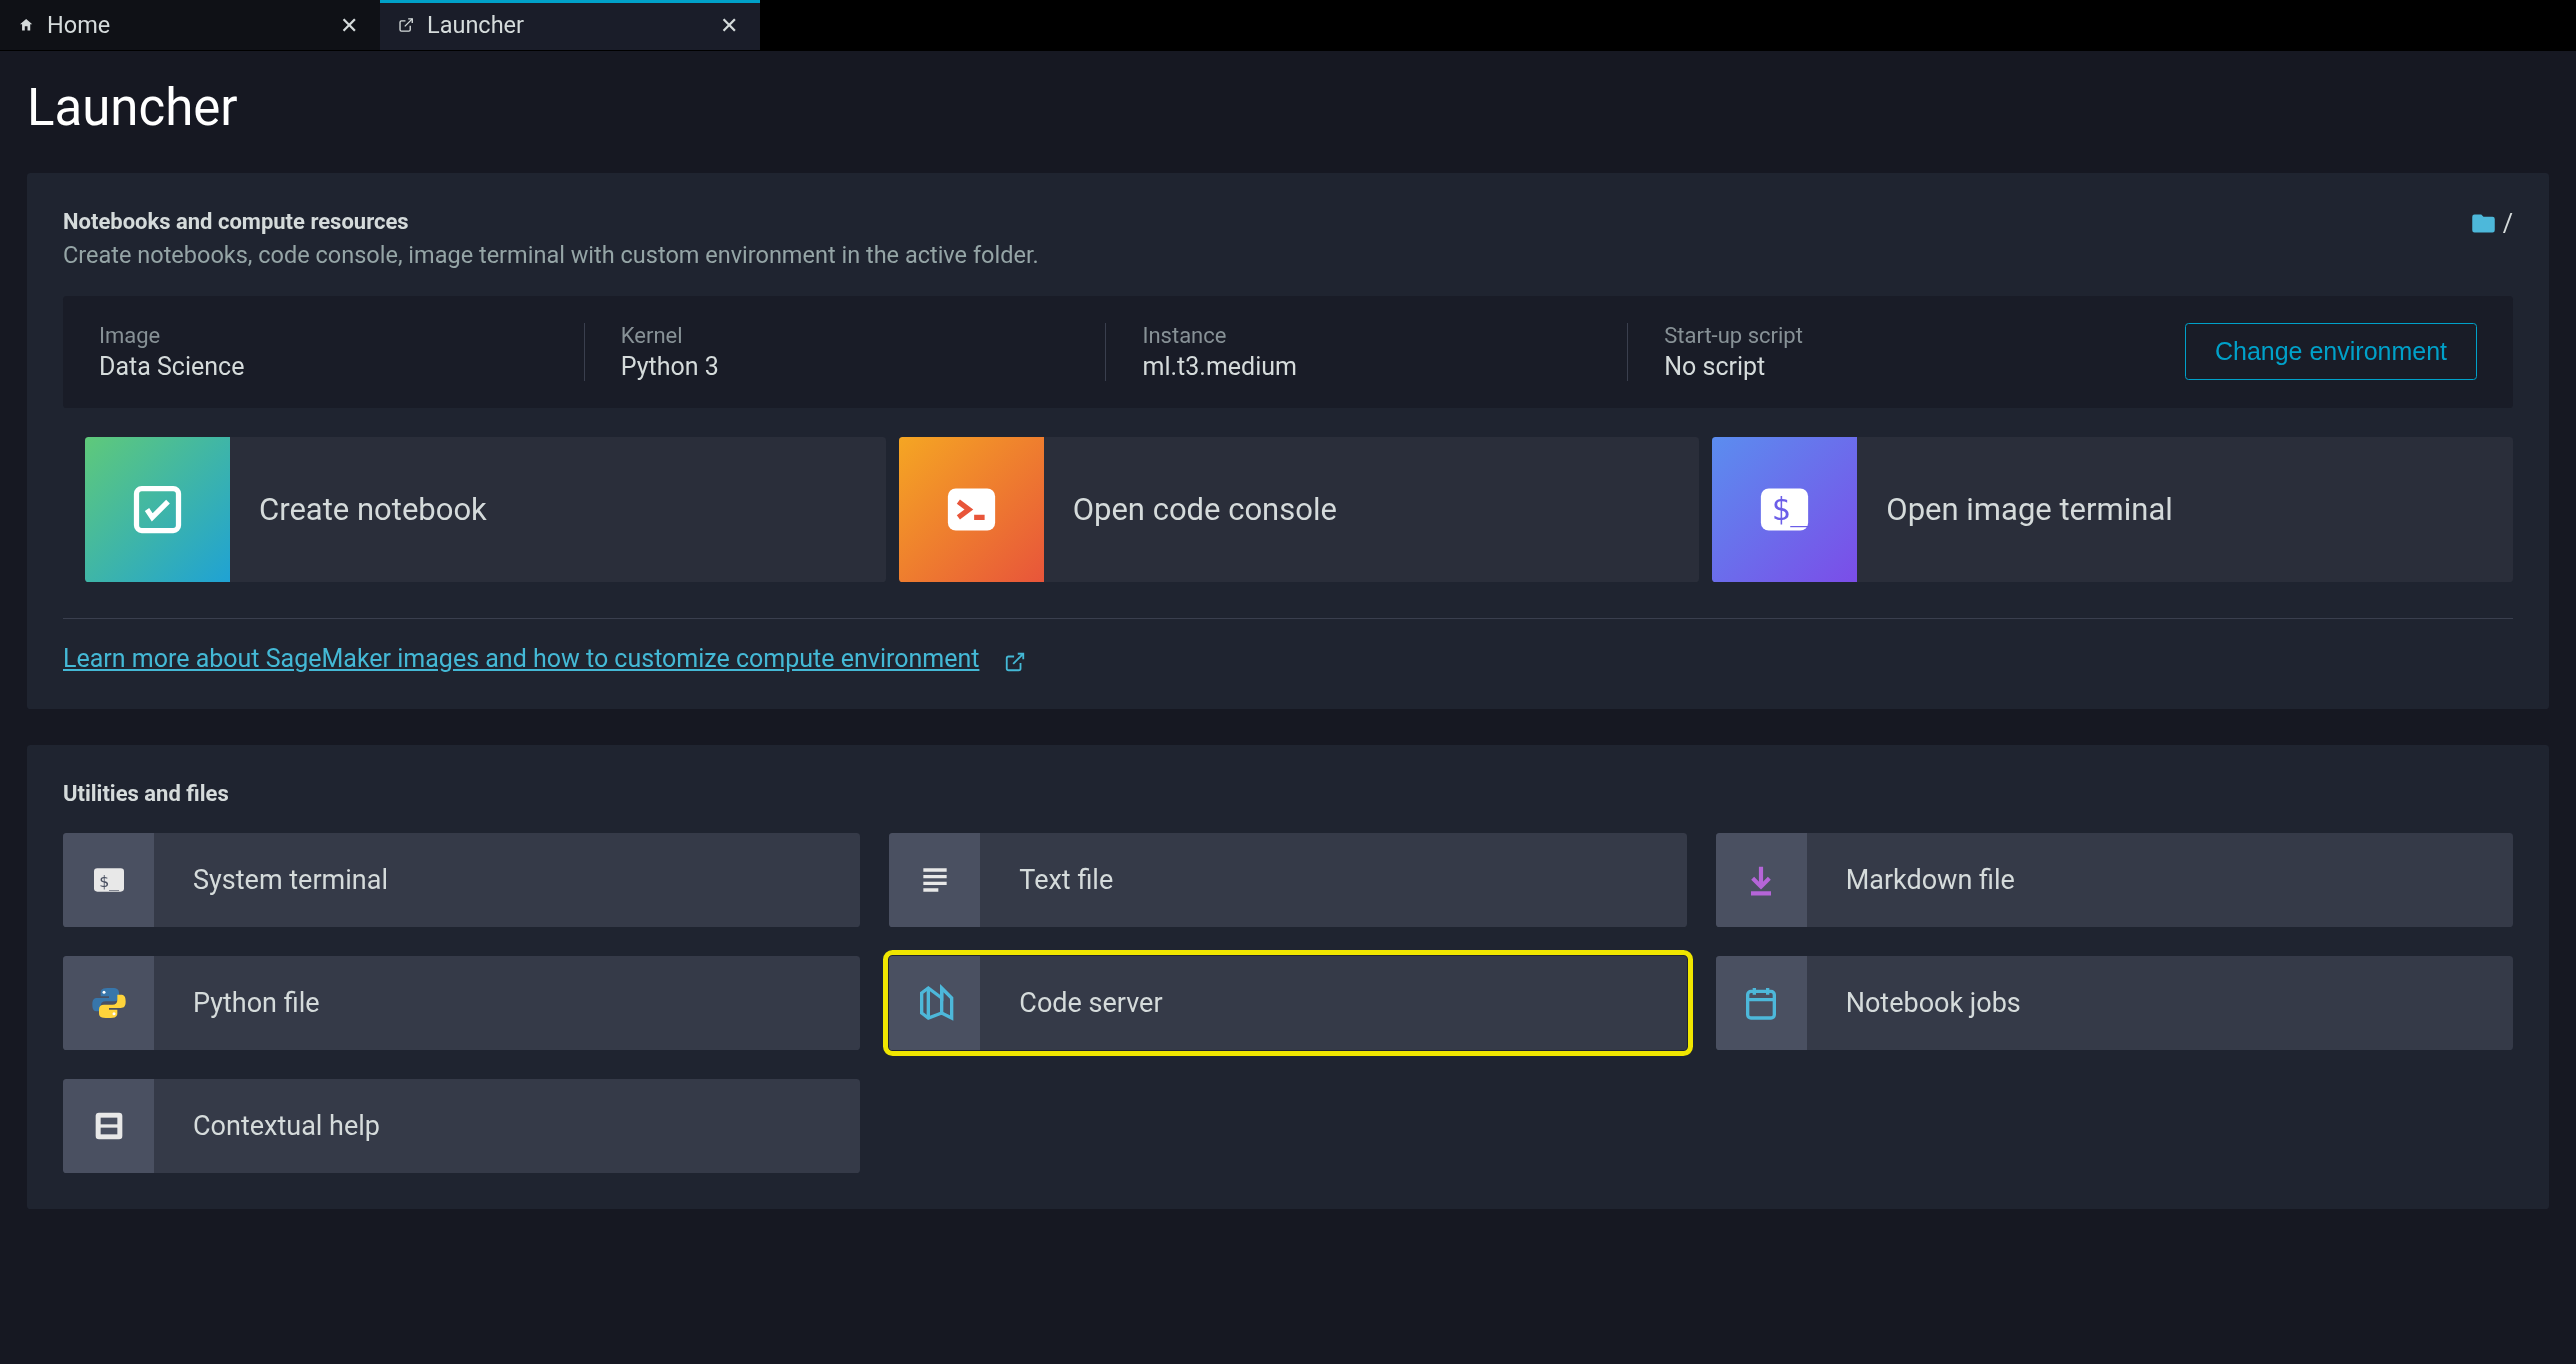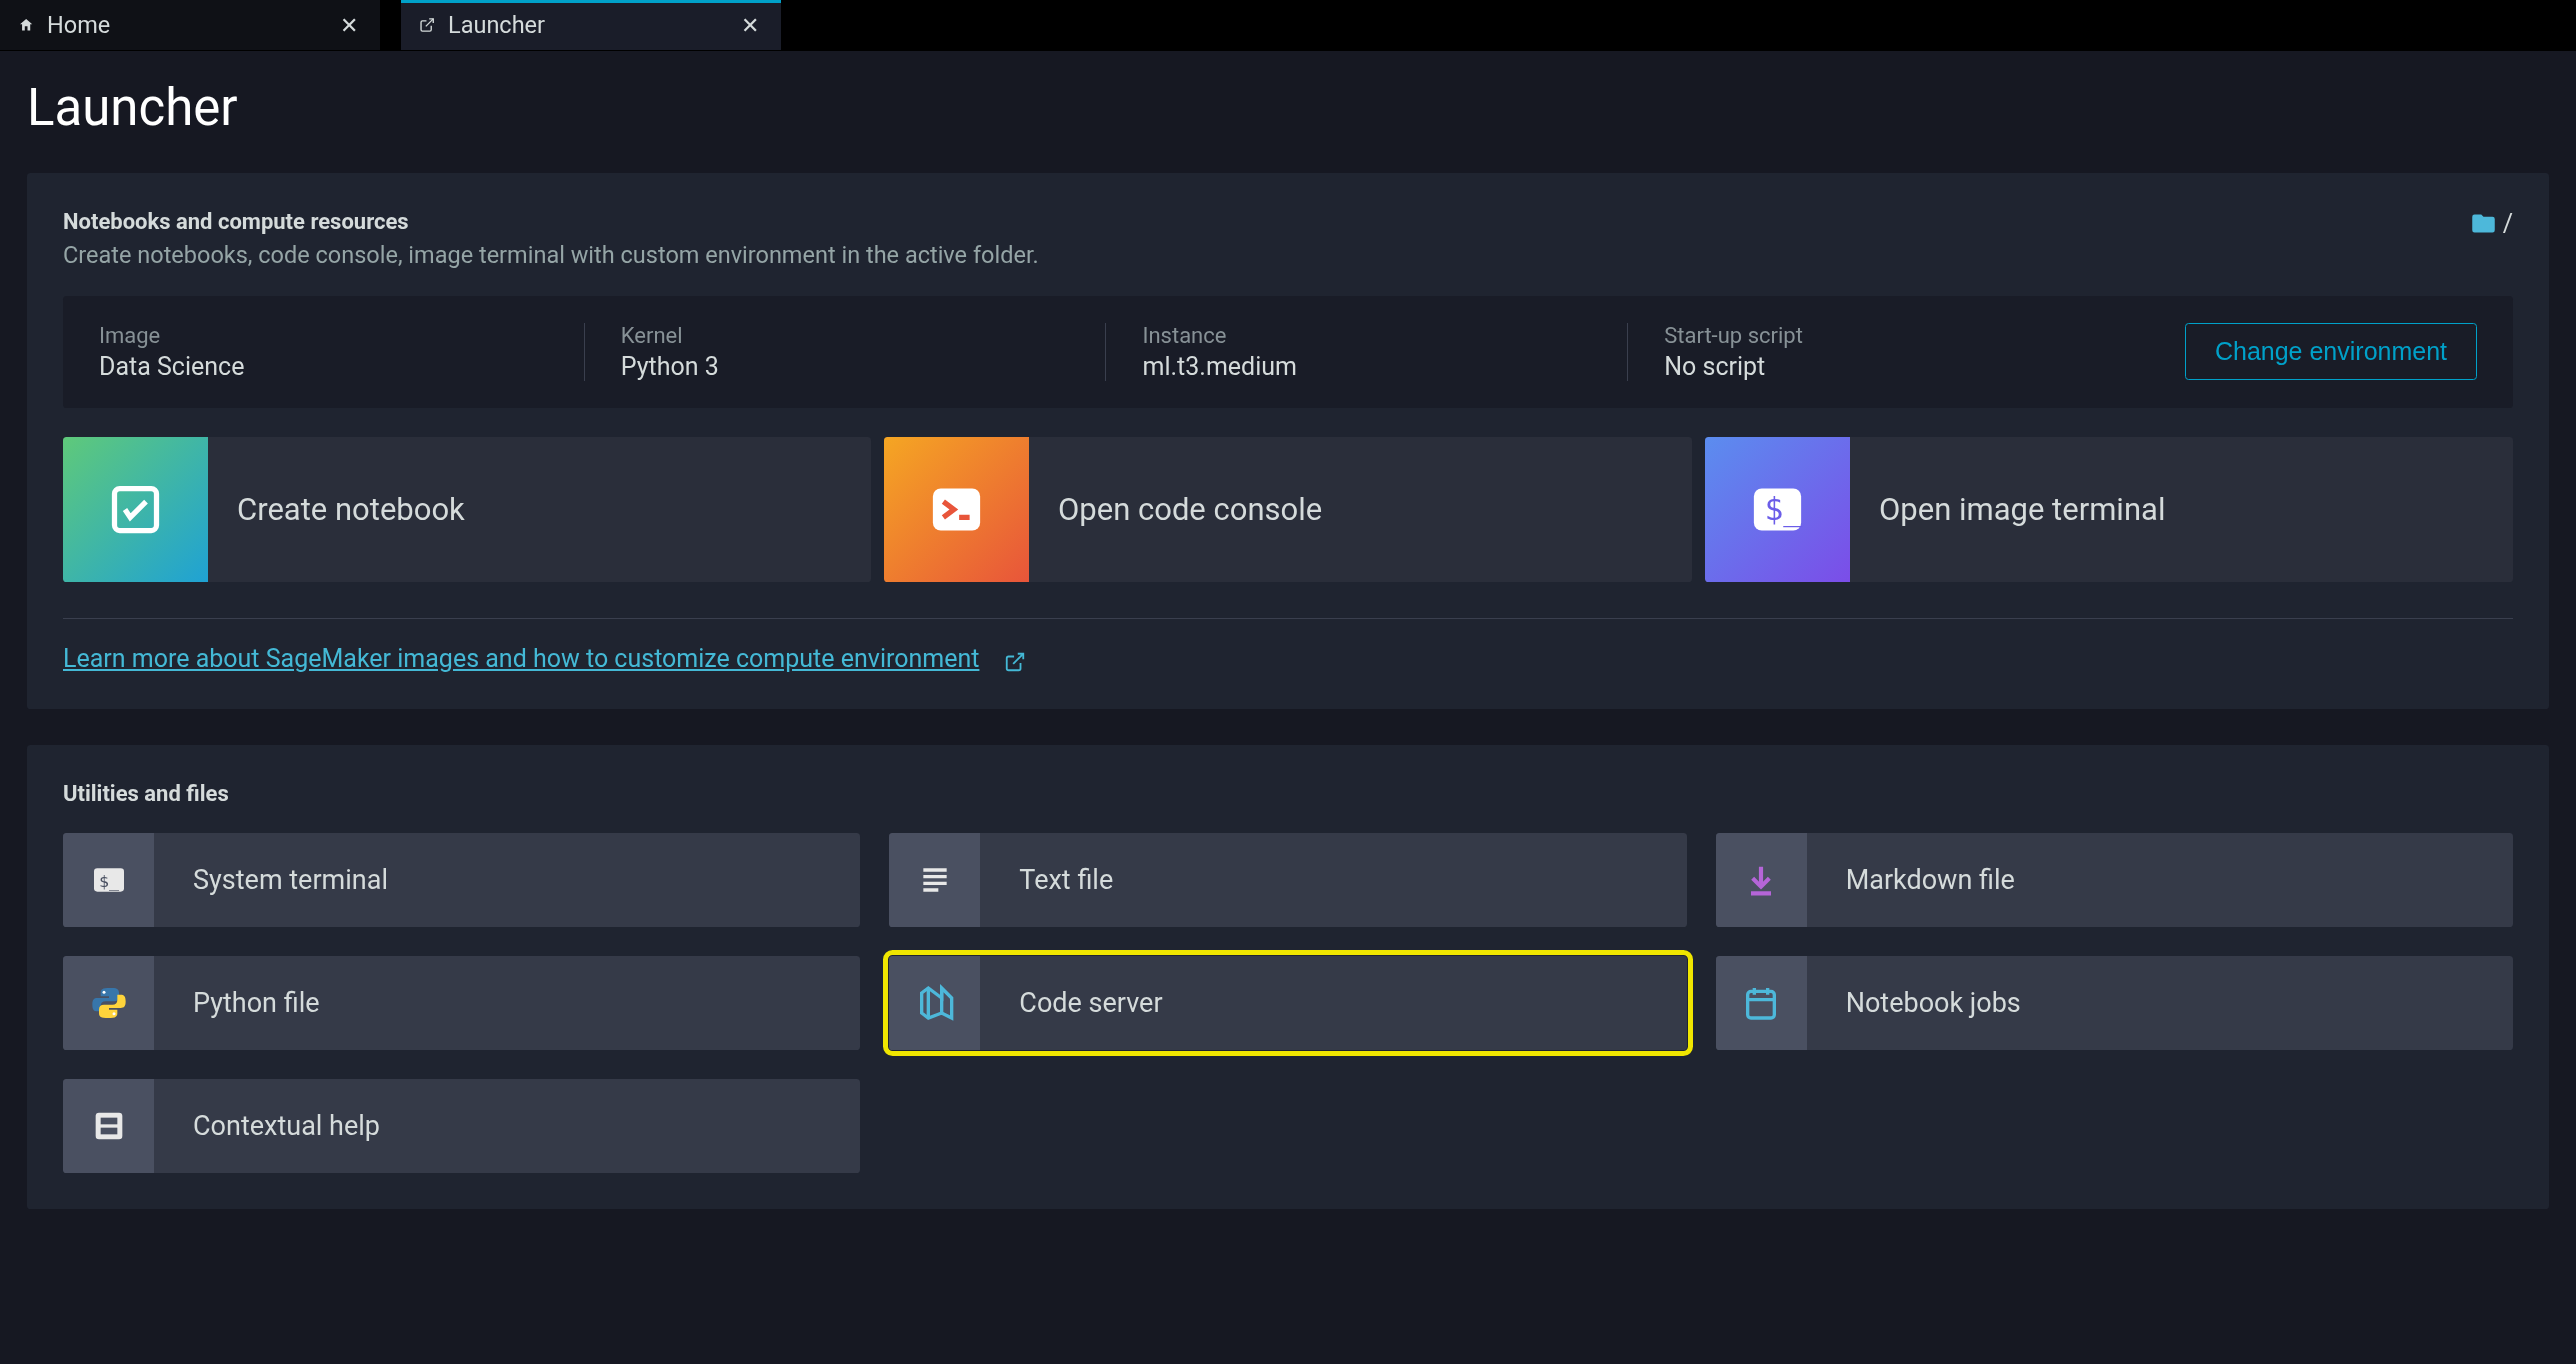--- a/index.html
+++ b/index.html
@@ -16,21 +16,20 @@
       height: 1365px;
       overflow: hidden;
     }
     
     
     .tab-bar {
       display: flex;
       height: 51px;
       background: #000;
       border-bottom: 0.9px solid #000;
-      gap: 21px;
     }
     .tab {
       display: flex;
       align-items: center;
       padding: 0 18px;
       gap: 12.7px;
       min-width: 380px;
       cursor: pointer;
       position: relative;
     }
@@ -150,20 +149,21 @@
       font-size: 25px;
       cursor: pointer;
       margin-left: 36px;
     }
     
     
     .action-row {
       display: flex;
       gap: 13px;
       margin-top: 29px;
+      margin-left: 22px;
     }
     .action-tile {
       flex: 1;
       display: flex;
       align-items: center;
       background: #2a2e3a;
       border-radius: 3.6px;
       height: 145px;
       cursor: pointer;
       overflow: hidden;

